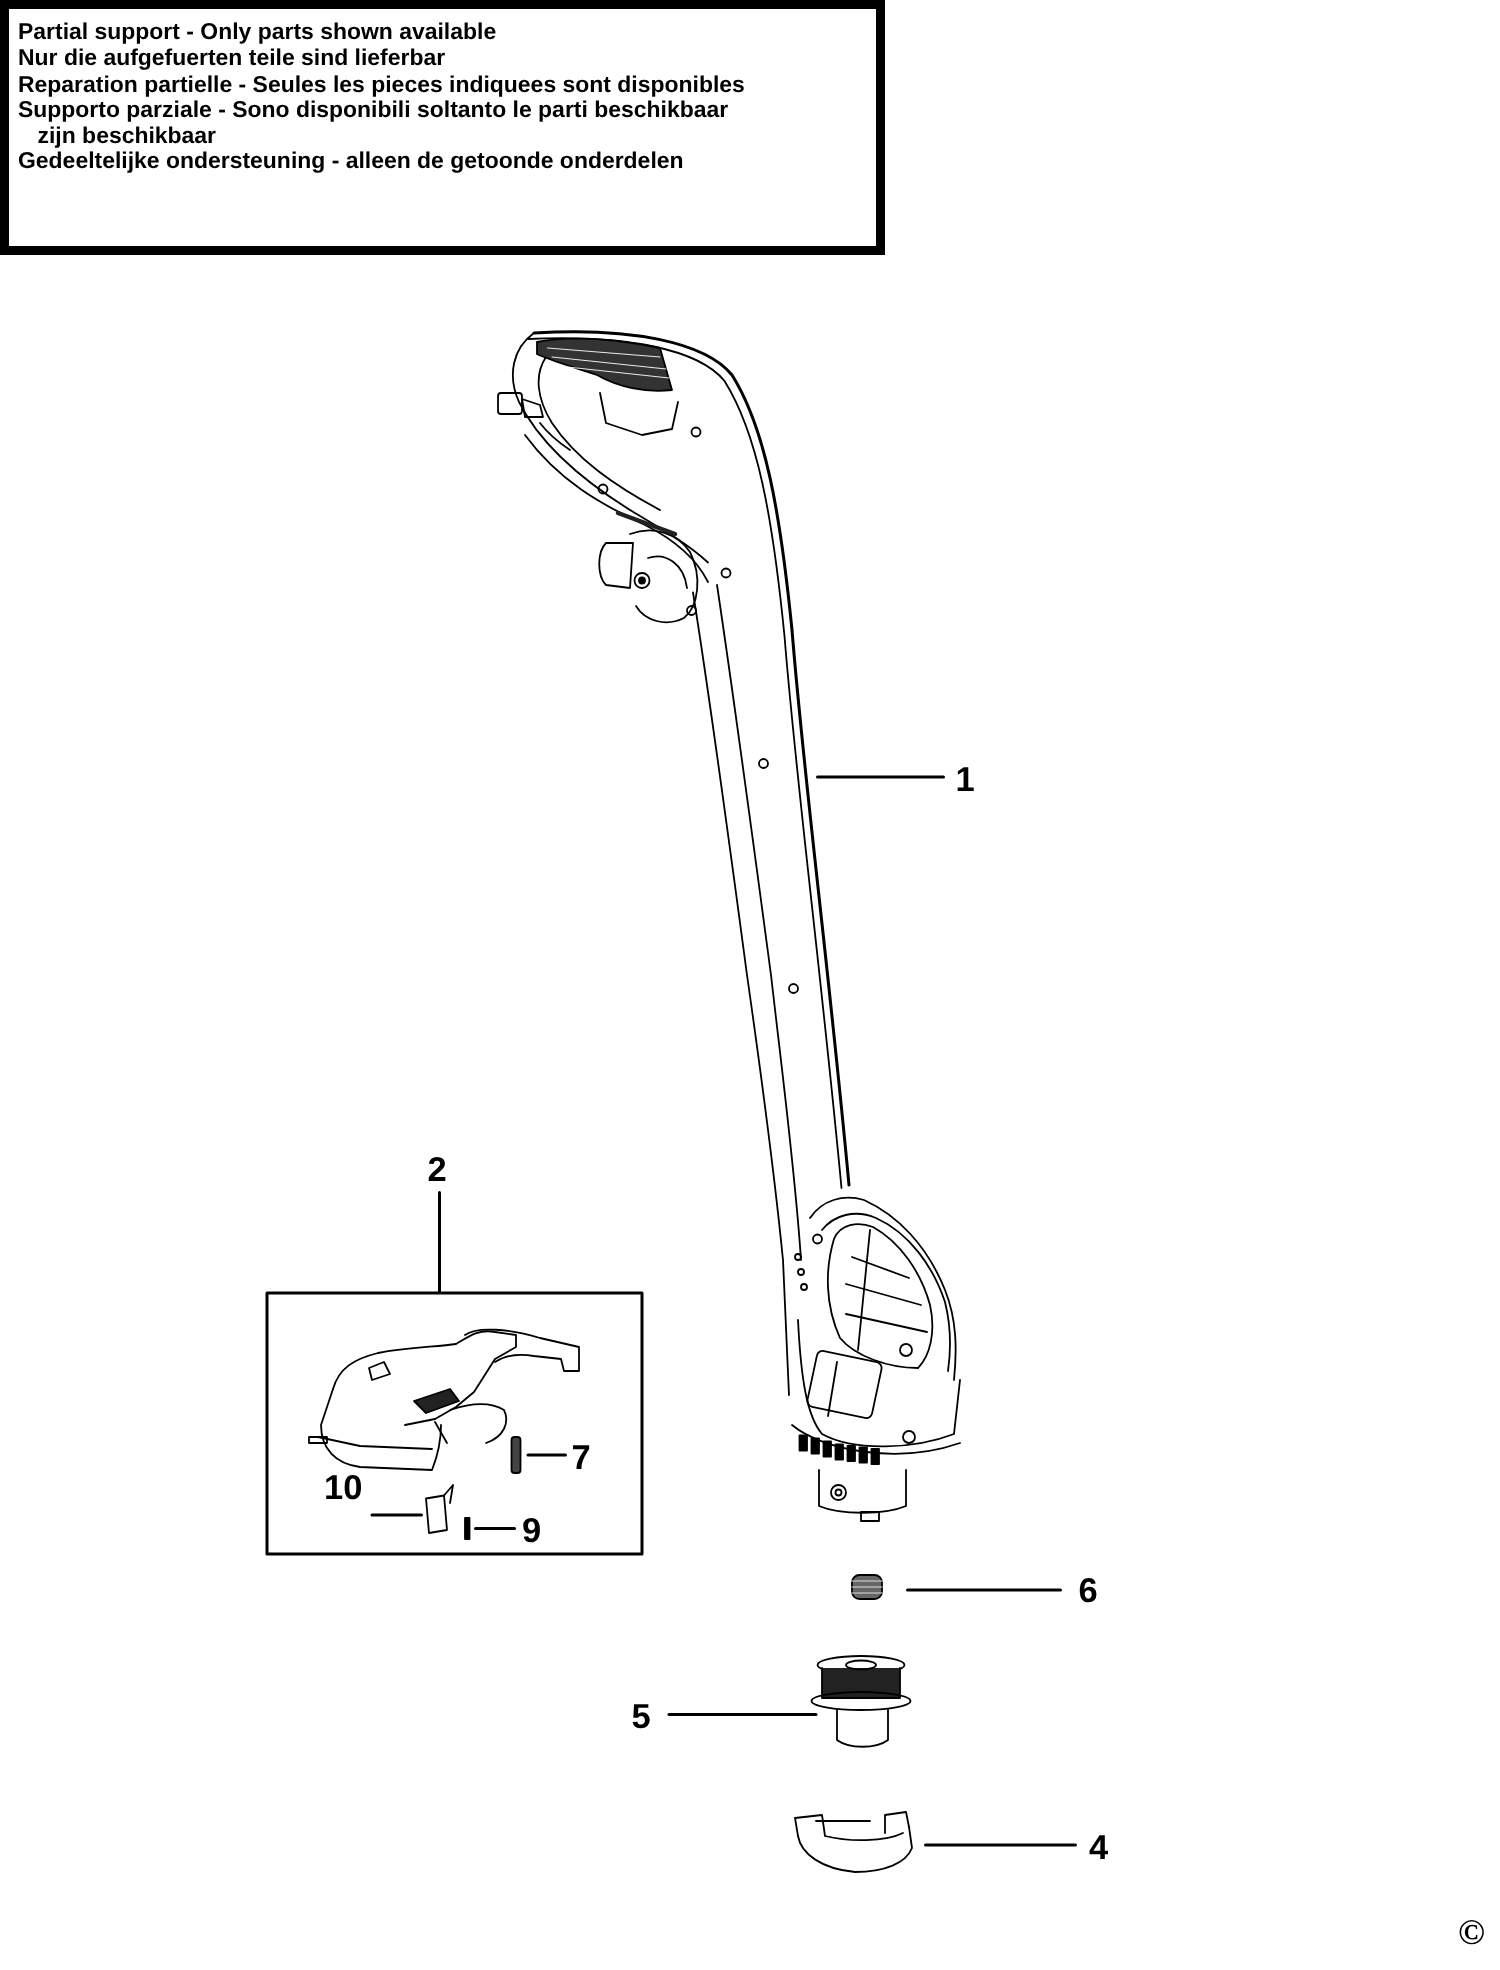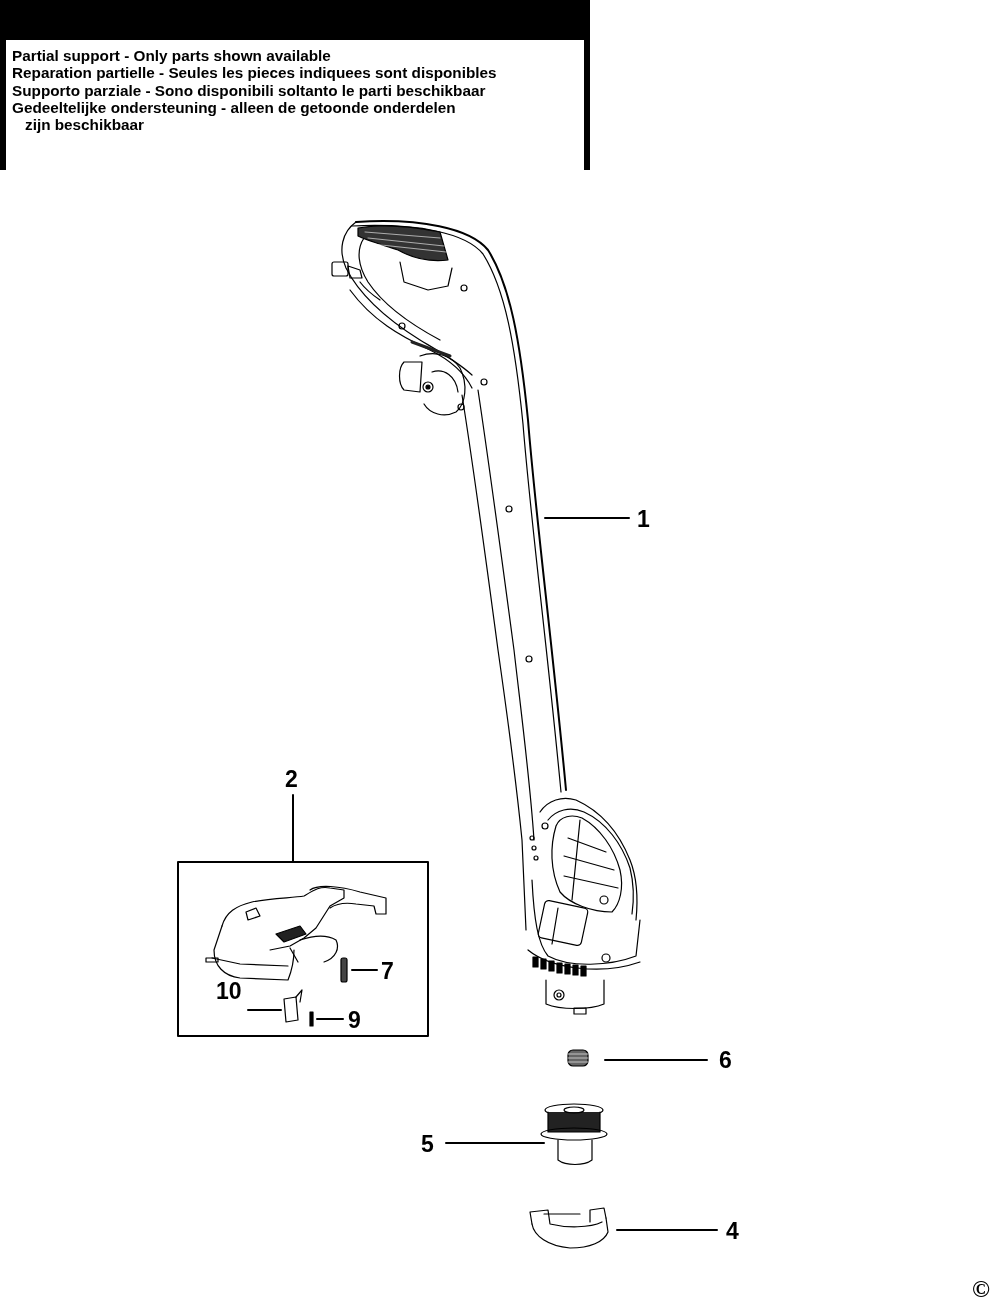--- a/index.html
+++ b/index.html
@@ -5,21 +5,20 @@
     html, body { margin: 0; padding: 0; background: #ffffff; }
     body { width: 1000px; height: 1313px; position: relative; overflow: hidden;
            font-family: "Liberation Sans", sans-serif; }
     .notice {
       position: absolute; left: 0; top: 0; width: 590px; height: 170px;
       background: #000; box-sizing: border-box; padding: 6px;
     }
     .notice-inner {
       background: #fff; width: 100%; height: 100%; box-sizing: border-box;
       padding: 7px 6px 0 6px;
-      margin-top: 34px;
     }
     .notice-line {
       font-family: "Liberation Sans", sans-serif; font-weight: bold;
       font-size: 15.3px; line-height: 17.3px; color: #000; white-space: nowrap;
     }
     .notice-line.indent { padding-left: 13px; }
     svg.drawing { position: absolute; left: 0; top: 0; }
     .callout {
       position: absolute; font-family: "Liberation Sans", sans-serif;
       font-weight: bold; font-size: 23px; color: #000; line-height: 1;
@@ -29,24 +28,25 @@
       font-family: "Liberation Serif", serif; font-weight: bold;
       font-size: 24px; color: #000;
     }
   </style>
 </head>
 <body>
 
 <div class="notice">
   <div class="notice-inner">
     <div class="notice-line">Partial support - Only parts shown available</div>
+    <div class="notice-line">Nur die aufgefuerten teile sind lieferbar</div>
     <div class="notice-line">Reparation partielle - Seules les pieces indiquees sont disponibles</div>
     <div class="notice-line">Supporto parziale - Sono disponibili soltanto le parti beschikbaar</div>
+    <div class="notice-line indent">zijn beschikbaar</div>
     <div class="notice-line">Gedeeltelijke ondersteuning - alleen de getoonde onderdelen</div>
-    <div class="notice-line indent">zijn beschikbaar</div>
   </div>
 </div>
 
 <svg class="drawing" width="1000" height="1313" viewBox="0 0 1000 1313" fill="none" stroke="#000" stroke-width="1.2" stroke-linejoin="round" stroke-linecap="round">
 
   <g>
 
     <path d="M356,222 C420,218 470,228 488,250 C510,285 520,340 528,420 C536,520 552,640 566,790" stroke-width="2"></path>
     <path d="M352,226 C418,223 466,233 483,254 C505,289 515,344 523,424 C531,524 547,644 561,792"></path>
 

